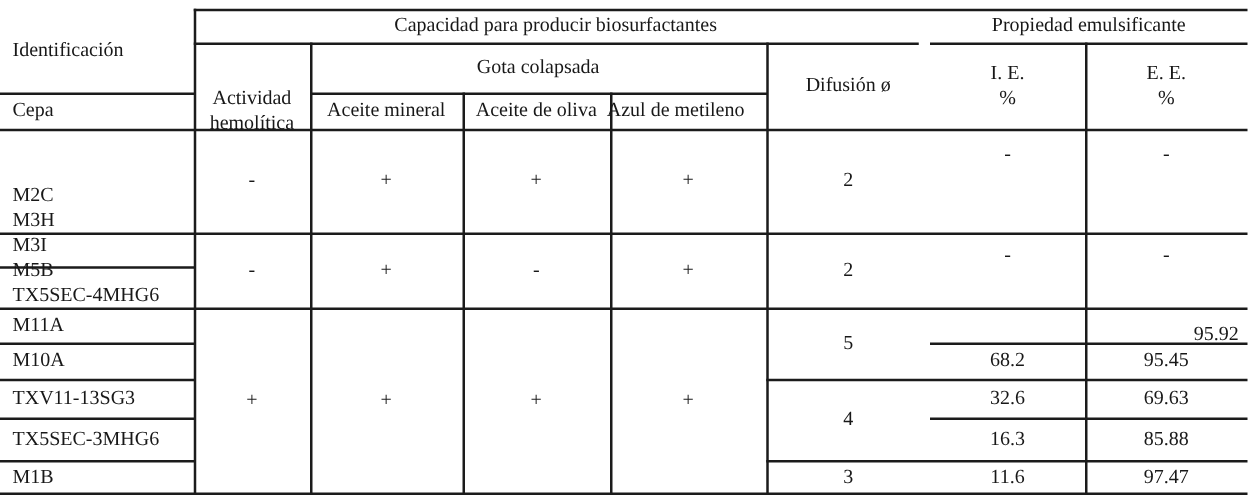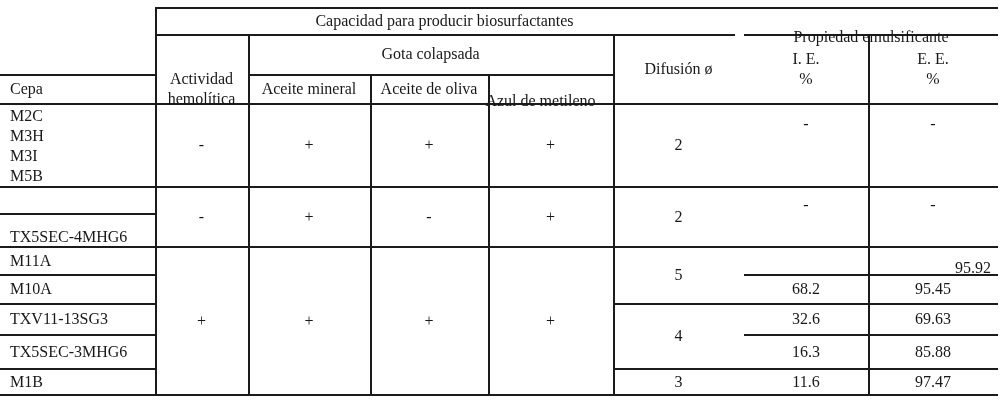--- a/index.html
+++ b/index.html
@@ -18,21 +18,21 @@
     display:flex;
     align-items:center;
     justify-content:center;
     font-size:16px;
     line-height:1.2;
     text-align:center;
     white-space:nowrap;
   }
   .col { flex-direction:column; }
   .left { justify-content:flex-start; padding-left:10px; text-align:left; }
-  .col.left { align-items:flex-start; justify-content:flex-end; }
+  .col.left { align-items:flex-start; justify-content:flex-start;margin-top:43px; }
   .vtop { align-items:flex-start; }
   .stack { line-height:20px; }
 </style>
 </head>
 <body>
 
 <div class="canvas">
 
   <div class="rule" style="left:155px;top:7px;width:843px;height:2px"></div>
   <div class="rule" style="left:155px;top:34px;width:580px;height:1.5px"></div>
@@ -53,31 +53,32 @@
   <div class="rule" style="left:613px;top:368px;width:385px;height:1.5px"></div>
   <div class="rule" style="left:0;top:394px;width:998px;height:2px"></div>
 
   <div class="rule" style="left:155px;top:7px;width:1.5px;height:389px"></div>
   <div class="rule" style="left:248px;top:34px;width:1.5px;height:362px"></div>
   <div class="rule" style="left:370px;top:74px;width:1.5px;height:322px"></div>
   <div class="rule" style="left:488px;top:74px;width:1.5px;height:322px"></div>
   <div class="rule" style="left:613px;top:34px;width:1.5px;height:362px"></div>
   <div class="rule" style="left:868px;top:34px;width:1.5px;height:362px"></div>
 
+  <div class="cell left" style="left:0;top:7px;width:155px;height:67px">Identificación</div>
   <div class="cell left" style="left:0;top:74px;width:155px;height:29px">Cepa</div>
   <div class="cell" style="left:155px;top:7px;width:579px;height:27px">Capacidad para producir biosurfactantes</div>
-  <div class="cell" style="left:744px;top:23px;width:254px;height:27px">Propiedad emulsificante</div>
+  <div class="cell" style="left:744px;top:7px;width:254px;height:27px">Propiedad emulsificante</div>
   <div class="cell col" style="left:155px;top:34px;width:93px;height:69px;padding-top:20px">
     <span>Actividad</span>
     <span>hemolítica</span>
   </div>
   <div class="cell" style="left:248px;top:34px;width:365px;height:40px">Gota colapsada</div>
   <div class="cell" style="left:248px;top:74px;width:122px;height:29px">Aceite mineral</div>
   <div class="cell" style="left:370px;top:74px;width:118px;height:29px">Aceite de oliva</div>
-  <div class="cell" style="left:488px;top:86px;width:105px;height:29px">Azul de metileno</div>
+  <div class="cell" style="left:488px;top:74px;width:105px;height:29px">Azul de metileno</div>
   <div class="cell col" style="left:613px;top:34px;width:131px;height:69px">
     <span>Difusión ø</span>
   </div>
   <div class="cell col" style="left:744px;top:34px;width:124px;height:69px;padding-bottom:14px">
     <span>I. E.</span>
     <span>%</span>
   </div>
   <div class="cell col" style="left:868px;top:34px;width:130px;height:69px;padding-bottom:14px">
     <span>E. E.</span>
     <span>%</span>

